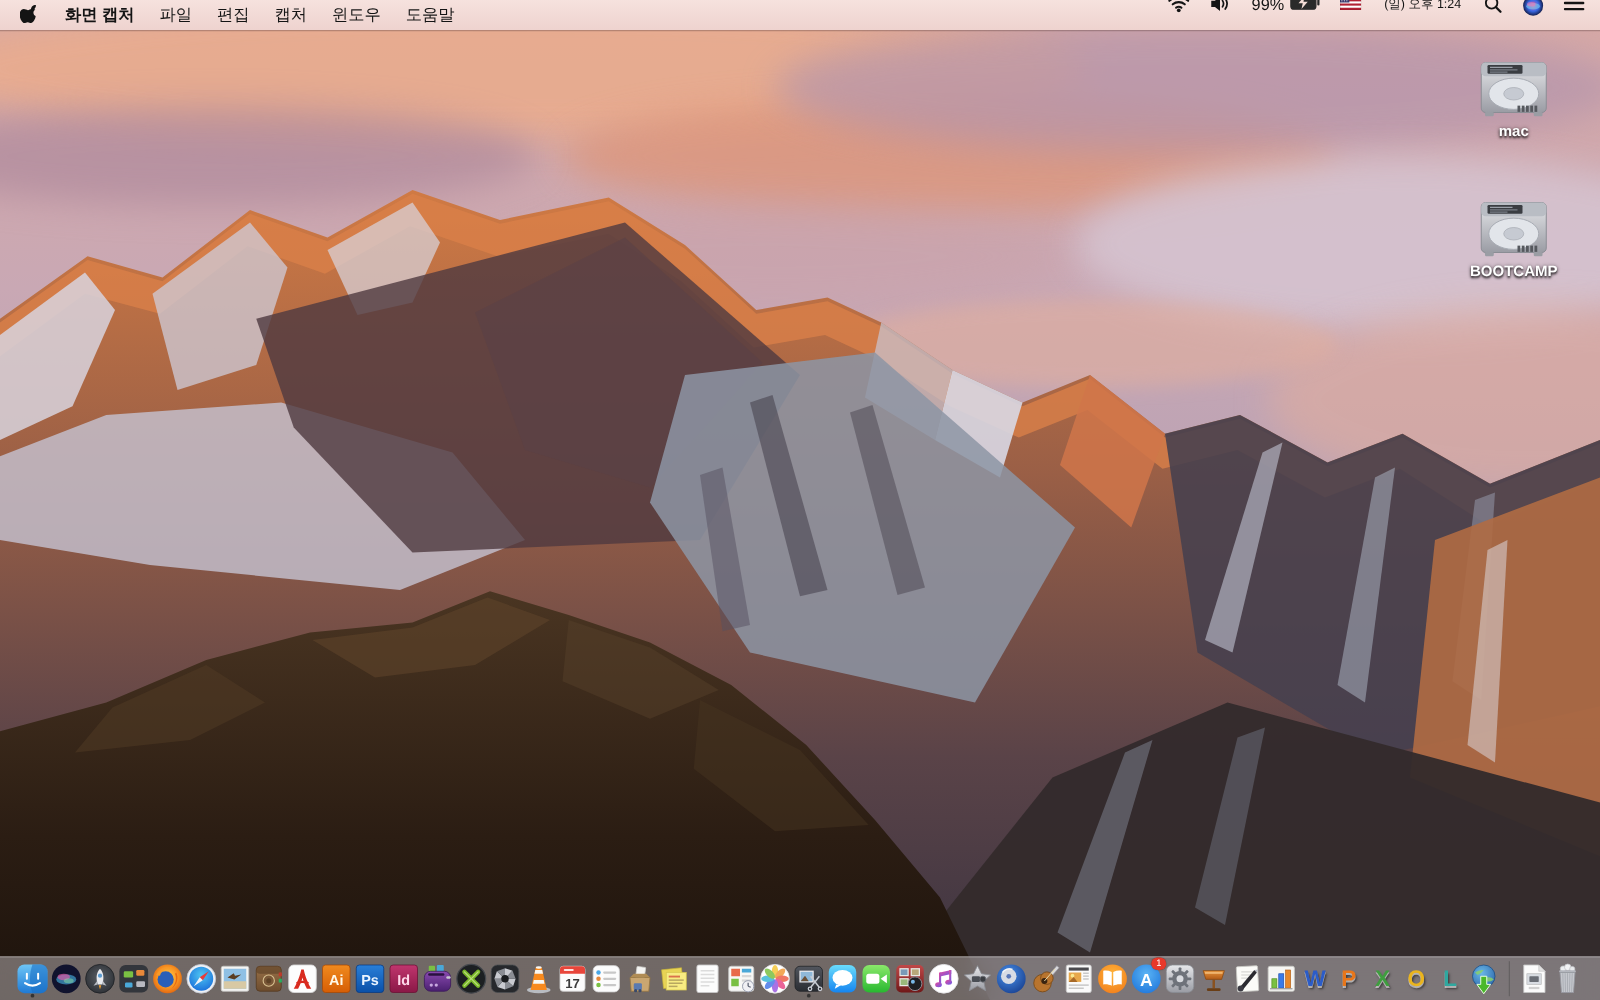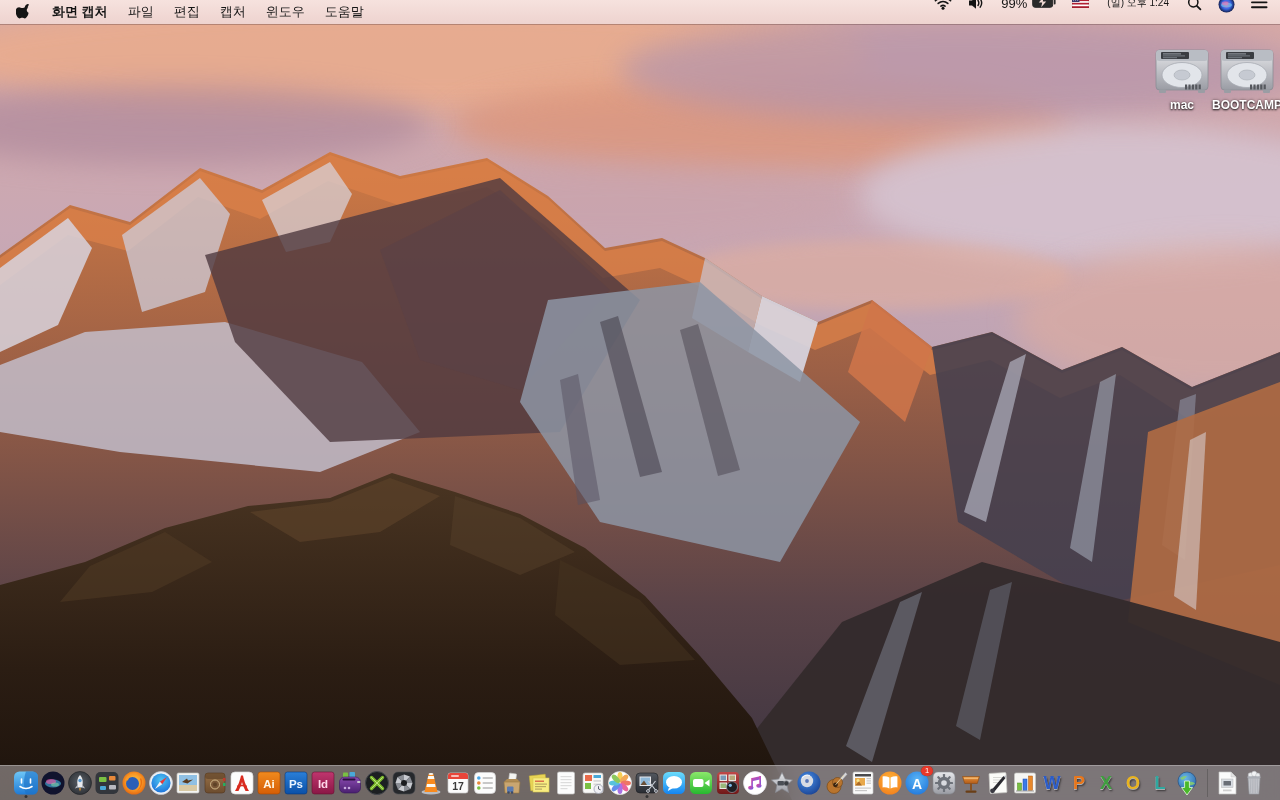--- a/index.html
+++ b/index.html
@@ -20,21 +20,21 @@
   .apple{padding:0 12px 0 6px;display:flex;align-items:center}
   .mb-app{font-weight:bold;padding:0 10px}
   .mb-item{padding:0 10px}
   .mb-right{margin-left:auto;display:flex;align-items:center;gap:0}
   .st{display:flex;align-items:flex-start;padding:0 8px;height:32px}
   .st-batt{gap:5px;font-size:13px}
   .st-clock{font-size:10px;padding:0 10px}
 
   
   .desk-col{position:absolute;top:30px;right:10px;width:118px;z-index:10;
-    display:flex;flex-direction:row;align-items:center}
+    display:flex;flex-direction:column;align-items:center}
   .desk-item{width:118px;height:96px;margin-bottom:16px;display:flex;
     flex-direction:column;align-items:center;justify-content:flex-start}
   .desk-img{height:66px;display:flex;align-items:flex-end;justify-content:center}
   .desk-label{margin-top:3px;font-size:12px;font-weight:bold;color:#fff;
     text-align:center;line-height:13px;max-width:104px;
     text-shadow:0 1px 2px rgba(0,0,0,.85),0 0 3px rgba(0,0,0,.5)}
 
   
   .dock{position:absolute;left:0;right:0;bottom:0;height:34px;z-index:30;
     display:flex;align-items:center;justify-content:center;

